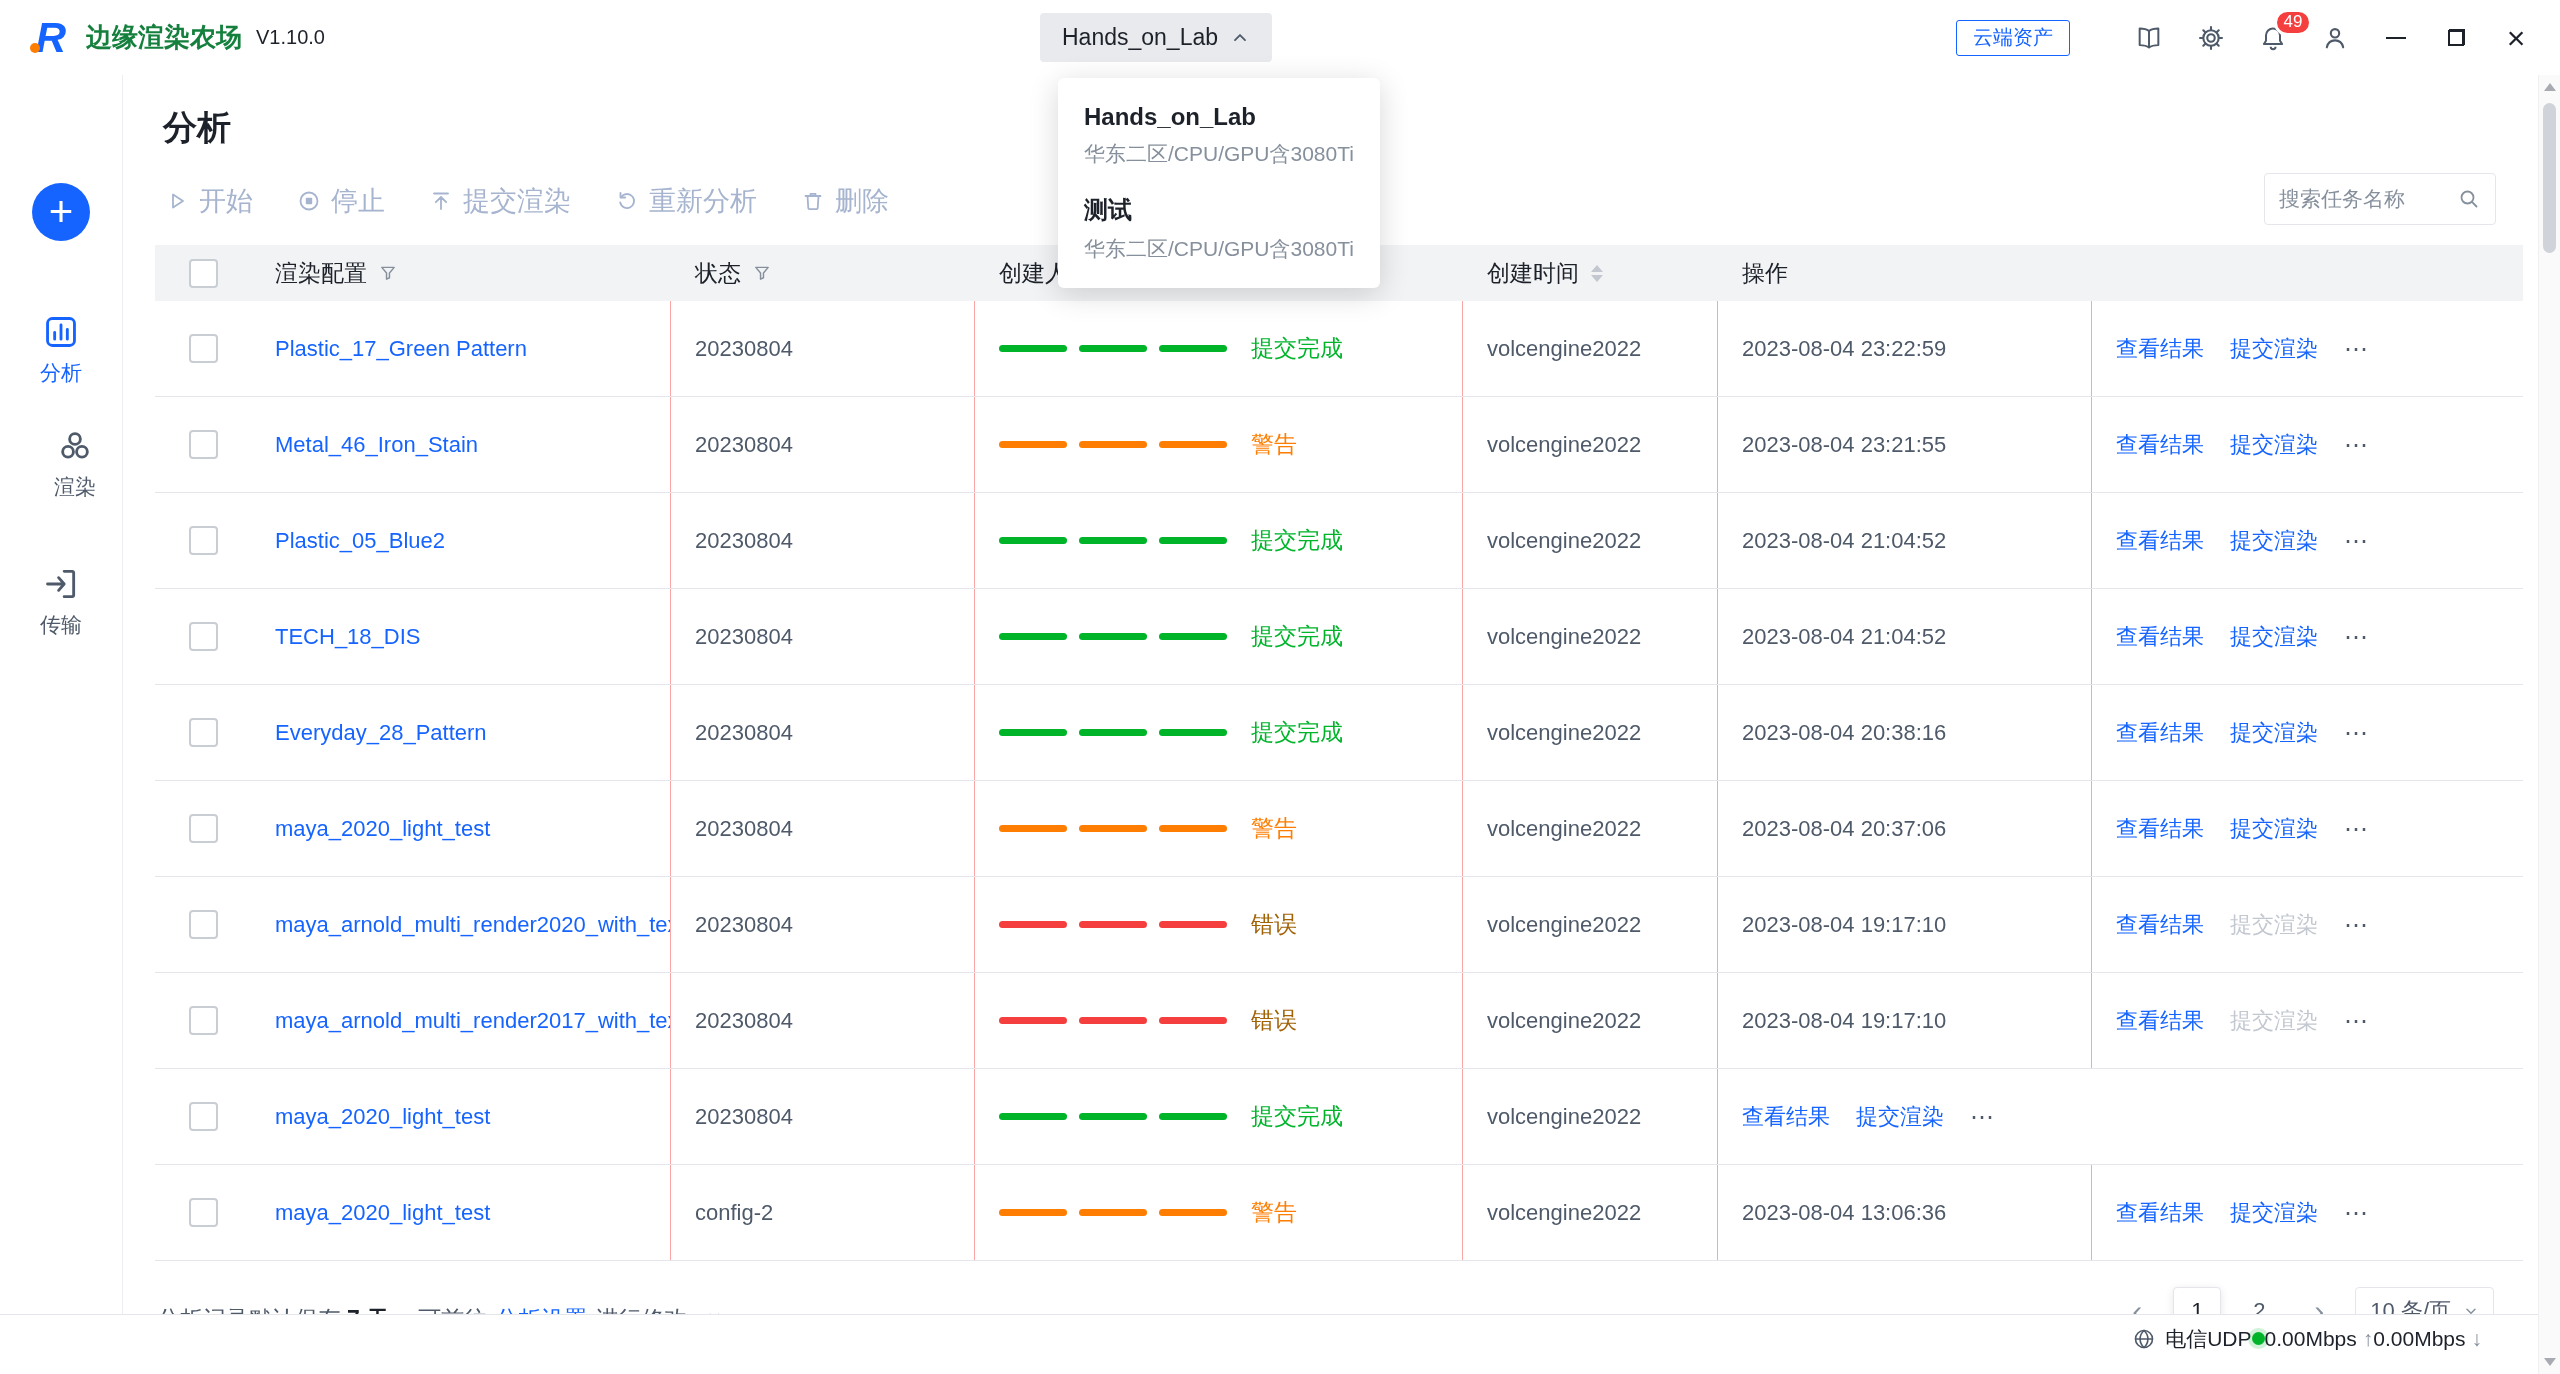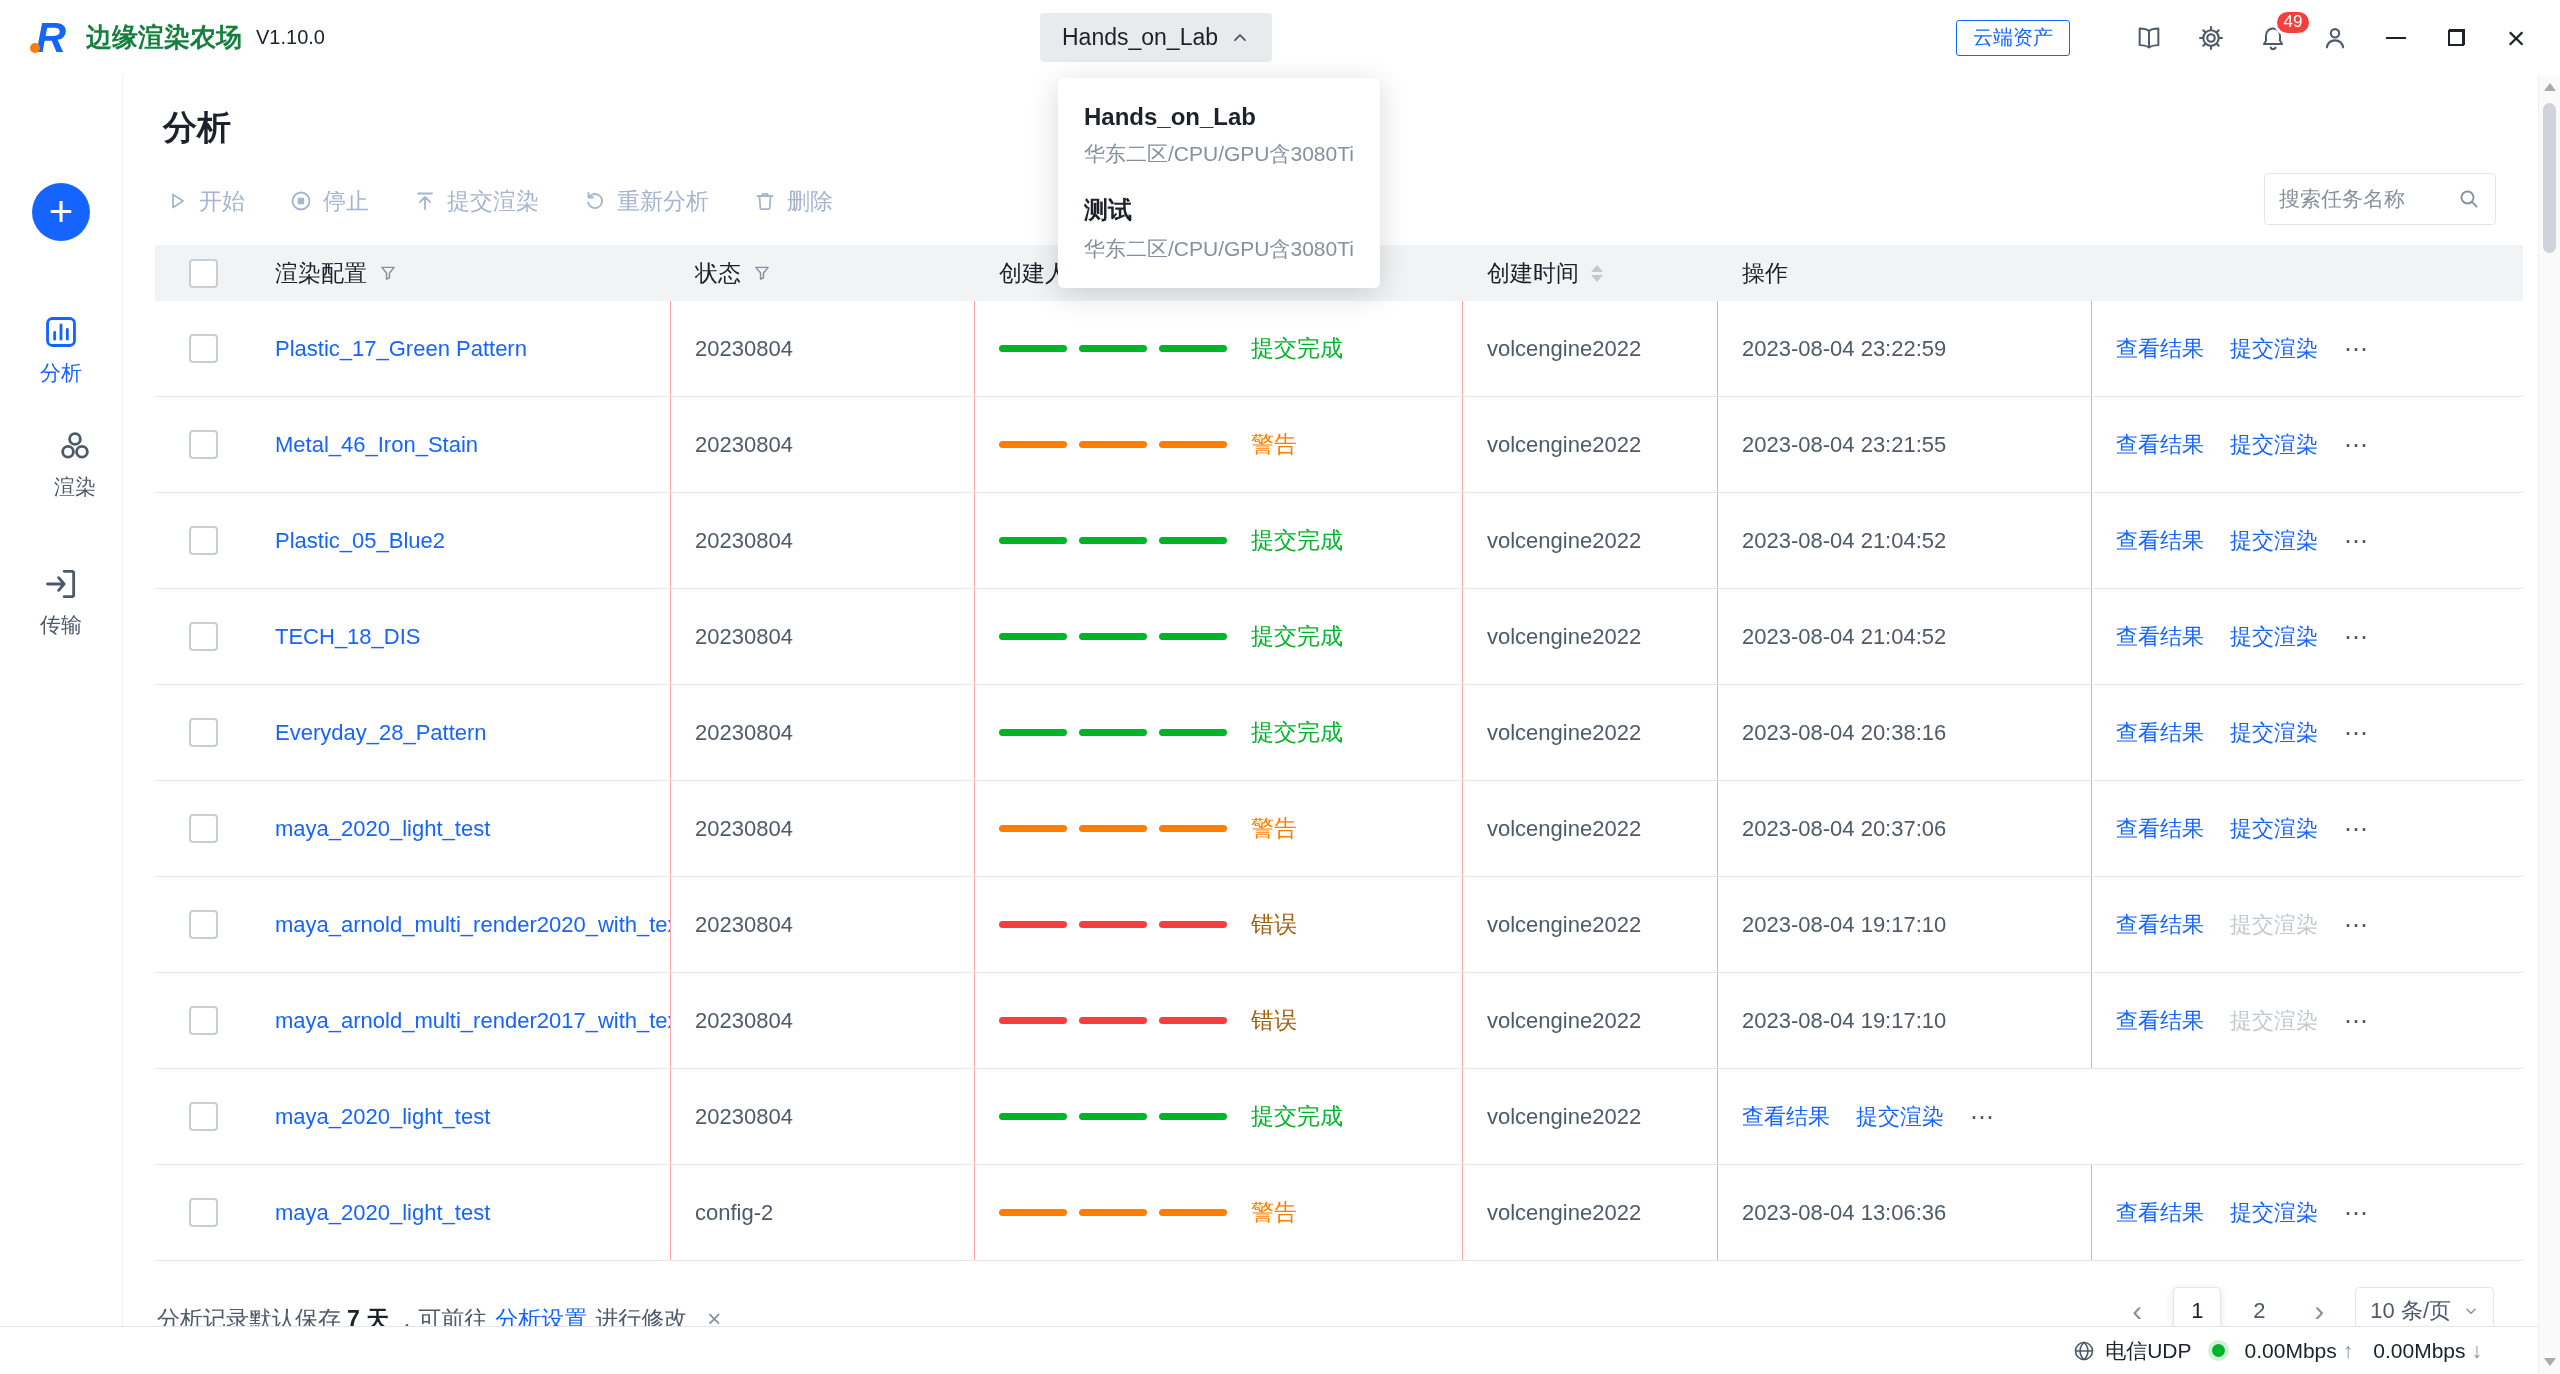--- a/index.html
+++ b/index.html
@@ -52,21 +52,21 @@
   .nav-item { position:absolute; left:0; width:122px; text-align:center; color:#4e5969; cursor:pointer; }
   .nav-item svg { margin:0 auto; }
   .nav-item .nav-label { display:block; font-size:21px; margin-top:8px; }
   .nav-item.active { color:#1664ff; }
 
   
   .main { position:absolute; left:123px; top:75px; width:2415px; height:1251px; background:#fff; overflow:hidden; }
   .page-title { position:absolute; left:40px; top:30px; font-size:34px; font-weight:700; color:#1d2129; }
 
   .toolbar { position:absolute; left:42px; top:100px; height:52px; display:flex; align-items:center; gap:44px; }
-  .tool-btn { display:flex; align-items:center; gap:10px; font-size:23px; color:#a6b4cf; cursor:not-allowed; white-space:nowrap; }
+  .tool-btn { display:flex; align-items:center; gap:10px; font-size:27px; color:#a6b4cf; cursor:not-allowed; white-space:nowrap; }
 
   .search-box { position:absolute; top:98px; right:42px; width:232px; height:52px; border:1px solid #e5e6eb; border-radius:4px;
     display:flex; align-items:center; padding:0 14px; background:#fff; }
   .search-box input { flex:1; min-width:0; border:none; outline:none; font-size:21px; color:#0369a1;
     font-family:"Liberation Sans","DejaVu Sans",sans-serif; }
   .search-box input::placeholder { color:#86909c; }
 
   
   .table { position:absolute; left:32px; top:170px; width:2368px; }
   .grid-cols { display:grid; grid-template-columns:96px 420px 304px 488px 255px 374px 431px; }
@@ -109,22 +109,22 @@
   .pg-num.active { background:#fff; border:1px solid #e5e6eb; box-shadow:0 2px 8px rgba(0,0,0,0.10); color:#1d2129; }
   .pg-size { height:48px; border:1px solid #e5e6eb; border-radius:4px; display:flex; align-items:center; gap:12px; padding:0 14px; background:#fff; cursor:pointer; }
 
   
   .scrollbar { position:absolute; right:0; top:75px; width:22px; height:1299px; background:#fafafa; border-left:1px solid #f0f0f0; z-index:8; }
   .sb-up { position:absolute; left:5px; top:8px; width:0; height:0; border-left:6px solid transparent; border-right:6px solid transparent; border-bottom:8px solid #a8abb2; cursor:pointer; }
   .sb-down { position:absolute; left:5px; bottom:8px; width:0; height:0; border-left:6px solid transparent; border-right:6px solid transparent; border-top:8px solid #a8abb2; cursor:pointer; }
   .sb-thumb { position:absolute; left:4px; top:28px; width:13px; height:150px; background:#d0d3d9; border-radius:7px; cursor:pointer; }
 
   
-  .statusbar { position:absolute; left:0; bottom:0; width:2538px; height:48px; background:#fff; border-top:1px solid #e5e6eb;
-    display:flex; align-items:center; justify-content:flex-end; gap:20px; padding-right:56px; font-size:21px; color:#1d2129; z-index:6; }
+  .statusbar { position:absolute; left:0; bottom:12px; width:2538px; height:48px; background:#fff; border-top:1px solid #e5e6eb;
+    display:flex; align-items:center; justify-content:flex-end; padding-right:56px; font-size:21px; color:#1d2129; z-index:6; }
   .net-group { display:flex; align-items:center; gap:9px; }
   .green-dot { width:13px; height:13px; border-radius:50%; background:#00b42a; box-shadow:0 0 0 4px rgba(0,180,42,0.18); }
   .rate { display:flex; align-items:center; gap:6px; }
   .rate .arrow { color:#86909c; }
 </style>
 </head>
 <body>
 
 <div class="titlebar">
   <div class="tb-left">

